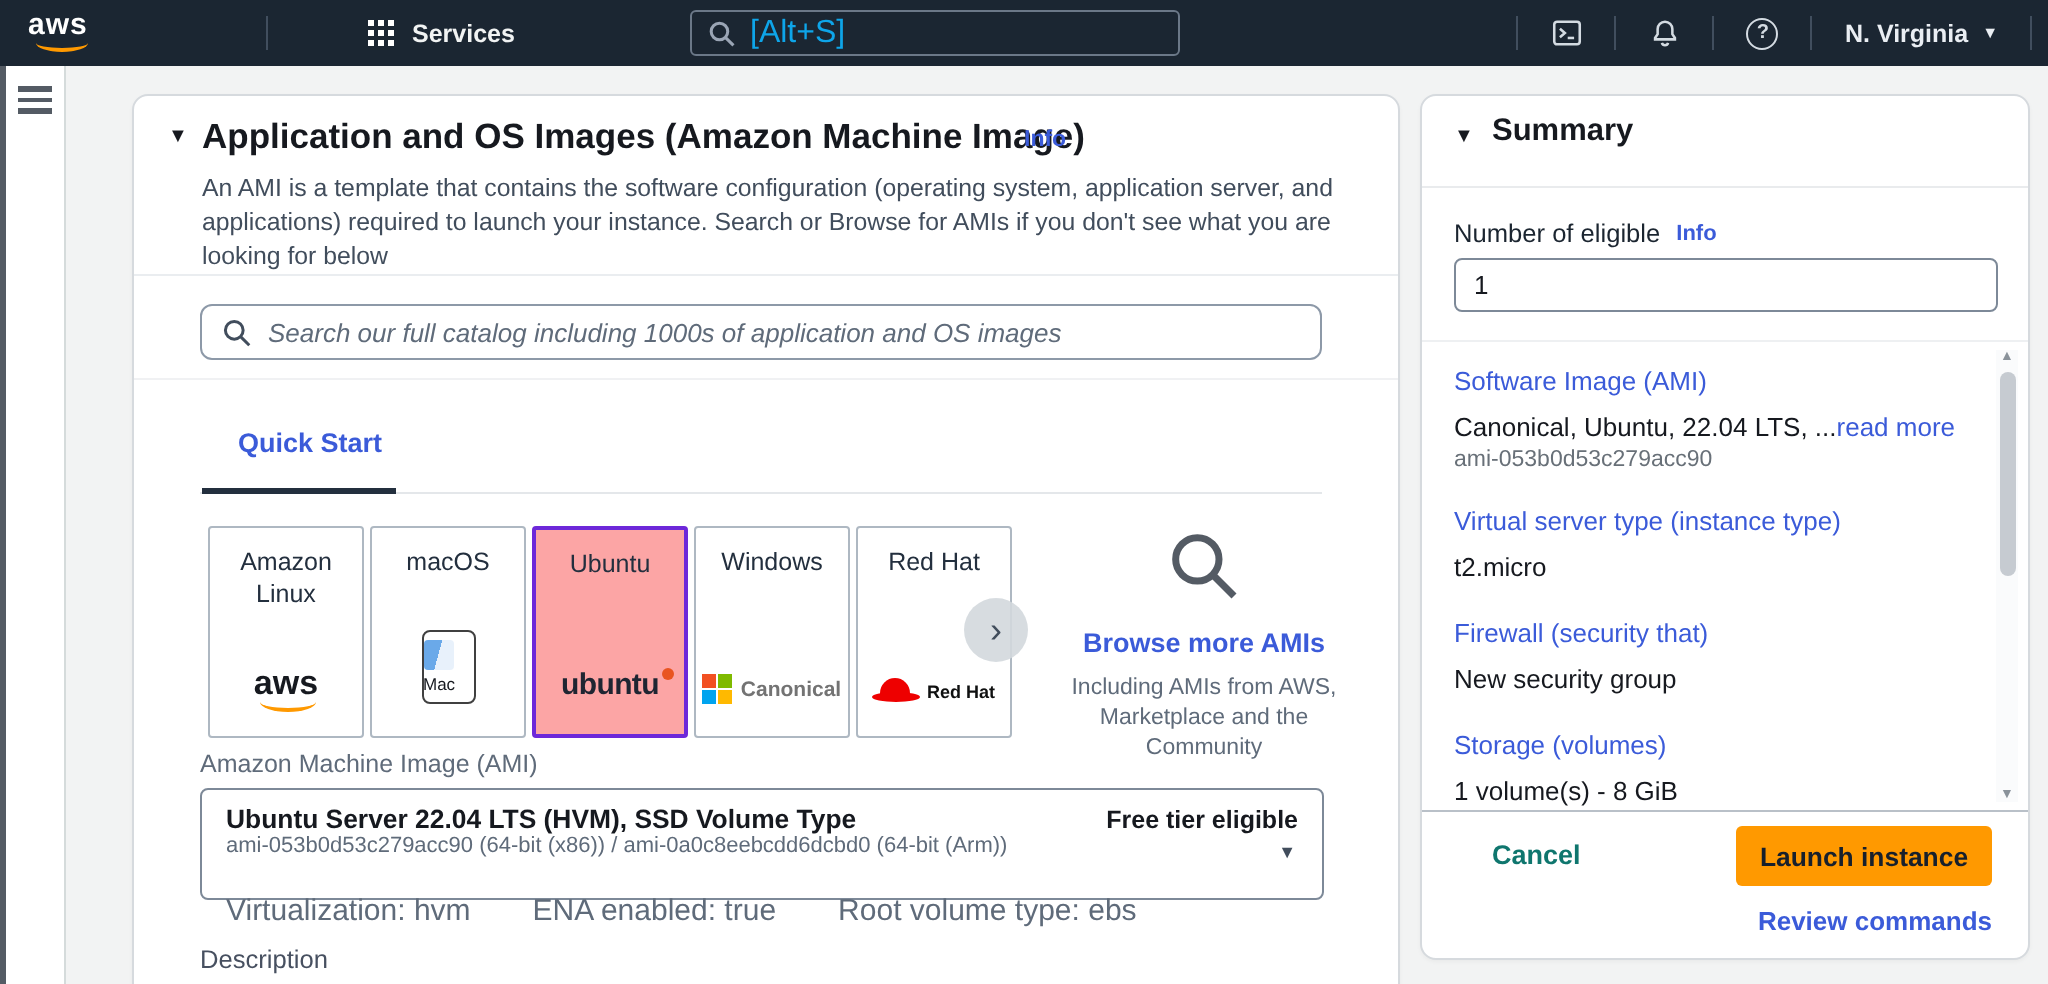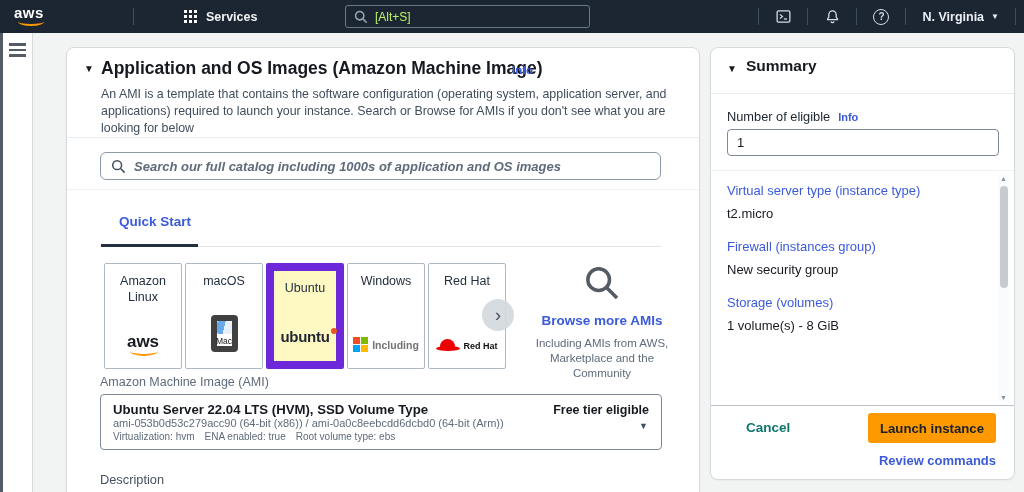--- a/index.html
+++ b/index.html
@@ -24,21 +24,21 @@
     background:none; border:none; cursor:pointer; }
   .grid-icon { display:grid; grid-template-columns:repeat(3,3px); grid-template-rows:repeat(3,3px); gap:2px; }
   .grid-icon span { background:#fff; width:3px; height:3px; }
   .nav-services .lbl { color:#f1f3f3; font-size:12.5px; font-weight:bold; }
   .nav-search { position:absolute; left:345px; top:5px; width:245px; height:23px;
     border:1px solid #6b7888; border-radius:3px; display:flex; align-items:center; padding:0 8px; gap:7px; }
   .nav-search svg { stroke:#9aa5b5; flex:none; }
   .nav-search input { flex:1; background:transparent; border:none; outline:none;
     color:#c3ccd8; font-size:12.5px; font-style:italic; font-family:"Liberation Sans",sans-serif; }
   .nav-search input::placeholder { color:#96a2b4; }
-  .nav-search .shortcut { color:#bef264; font-size:12px; }
+  .nav-search .shortcut { color:#0ea5e9; font-size:16px; }
   .nav-right { position:absolute; right:0; top:0; height:33px; display:flex; align-items:center; padding-right:6px; }
   .nav-right .nav-sep2 { width:1px; height:17px; background:#414e5e; margin:0 2px; }
   .nav-icon-btn { width:44px; height:33px; display:flex; align-items:center; justify-content:center;
     background:none; border:none; cursor:pointer; color:#d4dbe2; }
   .nav-icon-btn svg { stroke:#d4dbe2; }
   .help-circle { width:16px; height:16px; border:1.6px solid #d4dbe2; border-radius:50%;
     display:flex; align-items:center; justify-content:center; font-size:10px; font-weight:bold; color:#d4dbe2; }
   .nav-region { display:flex; align-items:center; gap:7px; background:none; border:none; cursor:pointer;
     padding:0 14px; height:33px; }
   .nav-region .lbl { color:#eaeef3; font-size:12.5px; font-weight:bold; }
@@ -59,38 +59,38 @@
   .mc-caret { left:17px; top:15px; }
   .mc-title { position:absolute; left:34px; top:10px; font-size:17.5px; font-weight:bold; color:#16191f; }
   .info-link { font-size:11.5px; font-weight:bold; color:#3b5bd9; cursor:pointer; }
   .mc-info { position:absolute; left:445px; top:16px; }
   .mc-desc { position:absolute; left:34px; top:38px; width:590px; font-size:12.4px; line-height:17px; color:#414d5c; }
   .mc-div1 { position:absolute; left:0; top:89px; width:100%; border-top:1px solid #eaedf0; }
   .catalog-search { position:absolute; left:33px; top:104px; width:561px; height:28px;
     border:1px solid #8d99a8; border-radius:6px; display:flex; align-items:center; gap:8px; padding:0 10px; background:#fff; }
   .catalog-search svg { stroke:#414d5c; flex:none; }
   .catalog-search input { flex:1; border:none; outline:none; font-size:13px; font-style:italic; color:#14532d;
-    font-family:"Liberation Sans",sans-serif;font-weight:bold; }
+    font-family:"Liberation Sans",sans-serif; }
   .catalog-search input::placeholder { color:#5f6b7a; }
   .mc-div2 { position:absolute; left:0; top:141px; width:100%; border-top:1px solid #f0f1f3; }
   .tab-label { position:absolute; left:52px; top:166px; font-size:13.5px; font-weight:bold; color:#3b5bd9; cursor:pointer; }
   .tabs-rule { position:absolute; left:33px; top:198px; width:561px; border-top:1px solid #e4e7ea; }
   .tab-active-bar { position:absolute; left:34px; top:196px; width:97px; height:3px; background:#232f3e; }
 
   .os-cards { position:absolute; left:37px; top:215px; display:flex; gap:3px; }
   .os-card { width:78px; height:106px; border:1px solid #aeb8c2; background:#fff; border-radius:2px;
     display:flex; flex-direction:column; align-items:center; cursor:pointer; padding:9px 4px 12px 4px; }
-  .os-card.selected { border:8px solid #6d28d9; background:#fef9c3; }
+  .os-card.selected { border:2px solid #6d28d9; background:#fca5a5; }
   .os-card .os-name { font-size:12.5px; color:#232f3e; text-align:center; line-height:16px; }
   .os-logo-area { flex:1; display:flex; align-items:flex-end; justify-content:center; padding-bottom:4px; }
   .aws-mini { position:relative; font-weight:bold; font-size:17px; color:#16191f; }
   .aws-mini .smile { position:absolute; left:3px; top:14px; width:28px; height:10px;
     border-bottom:2.5px solid #ff9900; border-radius:50%; }
-  .mac-box { width:27px; height:37px; border:6px solid #404040; border-radius:4px; background:#fff;
-    display:flex; flex-direction:column; align-items:center; justify-content:center; gap:2px; }
+  .mac-box { width:27px; height:37px; border:1px solid #404040; border-radius:4px; background:#fff;
+    display:flex; flex-direction:column; justify-content:center; gap:2px; }
   .mac-face { width:15px; height:15px; border-radius:2px;
     background:linear-gradient(105deg,#6aa9e9 48%,#e8f1fb 48%); }
   .mac-box .mac-lbl { font-size:8.5px; color:#16191f; }
   .ubuntu-logo { position:relative; font-weight:bold; font-size:15px; color:#1f2532; letter-spacing:-0.3px; }
   .ubuntu-logo .dot { position:absolute; right:-7px; top:0; width:6px; height:6px; border-radius:50%; background:#e95420; }
   .win-logo { display:flex; align-items:center; gap:4px; }
   .ms-grid { display:grid; grid-template-columns:7px 7px; grid-template-rows:7px 7px; gap:1px; }
   .ms-grid span:nth-child(1){background:#f25022;} .ms-grid span:nth-child(2){background:#7fba00;}
   .ms-grid span:nth-child(3){background:#00a4ef;} .ms-grid span:nth-child(4){background:#ffb900;}
   .win-logo .ms-lbl { font-size:10.5px; font-weight:bold; color:#737373; }
@@ -108,21 +108,21 @@
   .browse-link { display:block; margin-top:6px; font-size:13.5px; font-weight:bold; color:#3b5bd9; cursor:pointer; }
   .browse-caption { margin:8px auto 0 auto; width:140px; font-size:11.5px; line-height:15px; color:#5f6b7a; }
 
   .ami-field-label { position:absolute; left:33px; top:327px; font-size:12.5px; color:#5f6b7a; }
   .ami-select { position:absolute; left:33px; top:346px; width:562px; height:56px; border:1px solid #7d8998;
     border-radius:4px; background:#fff; padding:7px 12px; cursor:pointer; }
   .ami-row1 { display:flex; justify-content:space-between; align-items:center; }
   .ami-title { font-size:13.2px; font-weight:bold; color:#16191f; }
   .ami-badge { font-size:12.5px; font-weight:bold; color:#16191f; }
   .ami-ids { margin-top:0; font-size:11px; color:#5f6b7a; }
-  .ami-details { margin-top:2px; font-size:10px; color:#5f6b7a; display:flex; gap:10px; }
+  .ami-details { margin-top:18px; font-size:15px; color:#5f6b7a; display:flex; gap:31px; }
   .ami-select .dd-caret { position:absolute; right:13px; top:26px; font-size:9px; color:#414d5c; }
   .desc-label { position:absolute; left:33px; top:424px; font-size:12.8px; color:#475060; }
 
   
   .summary-panel { position:absolute; left:710px; top:47px; width:305px; height:433px; background:#fff;
     border:1px solid #d6dade; border-radius:8px; box-shadow:0 1px 2px rgba(0,0,0,0.04); }
   .sp-caret { left:16px; top:15px; }
   .sp-title { position:absolute; left:35px; top:9px; font-size:15.5px; font-weight:bold; color:#16191f; }
   .sp-div1 { position:absolute; left:0; top:45px; width:100%; border-top:1px solid #e9ebed; }
   .inst-label-row { position:absolute; left:16px; top:61px; display:flex; align-items:center; gap:8px; }
@@ -263,21 +263,21 @@
     <div class="os-card">
       <span class="os-name">Windows</span>
       <div class="os-logo-area">
         <span class="win-logo">
           <span class="ms-grid">
               <span></span>
               <span></span>
               <span></span>
               <span></span>
             </span>
-          <span class="ms-lbl">Including</span>
+          <span class="ms-lbl">Canonical</span>
         </span>
       </div>
     </div>
     <div class="os-card">
       <span class="os-name">Red Hat</span>
       <div class="os-logo-area">
         <span class="rh-logo">
           <span class="rh-hat">
               <span class="crown"></span>
               <span class="brim"></span>
@@ -322,25 +322,30 @@
 
   <div class="inst-label-row">
     <span class="inst-label">Number of eligible</span>
     <span class="info-link" style="font-size:11px">Info</span>
   </div>
   <input class="inst-input" type="text" value="1" style="">
   <div class="sp-div2"></div>
 
   <div class="sp-scroll">
     <div class="sum-group">
+      <div class="sum-label">Software Image (AMI)</div>
+      <div class="sum-value"><span>Canonical, Ubuntu, 22.04 LTS, ...</span><span class="read-more">read more</span></div>
+      <div class="sum-sub">ami-053b0d53c279acc90</div>
+    </div>
+    <div class="sum-group">
       <div class="sum-label">Virtual server type (instance type)</div>
       <div class="sum-value">t2.micro</div>
     </div>
     <div class="sum-group">
-      <div class="sum-label">Firewall (instances group)</div>
+      <div class="sum-label">Firewall (security that)</div>
       <div class="sum-value">New security group</div>
     </div>
     <div class="sum-group">
       <div class="sum-label">Storage (volumes)</div>
       <div class="sum-value">1 volume(s) - 8 GiB</div>
     </div>
   </div>
   <div class="sp-scrollbar">
     <span class="sb-arrow sb-up">▲</span>
     <span class="sb-thumb"></span>

